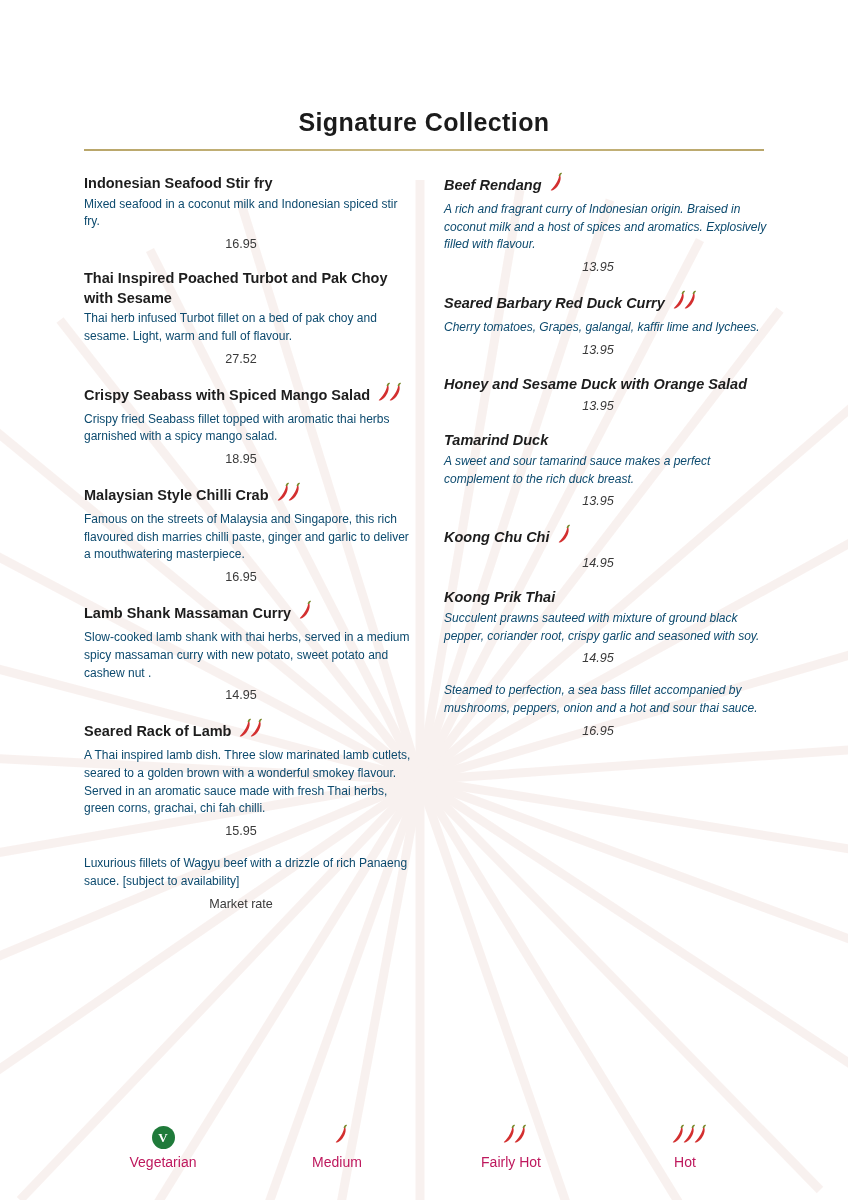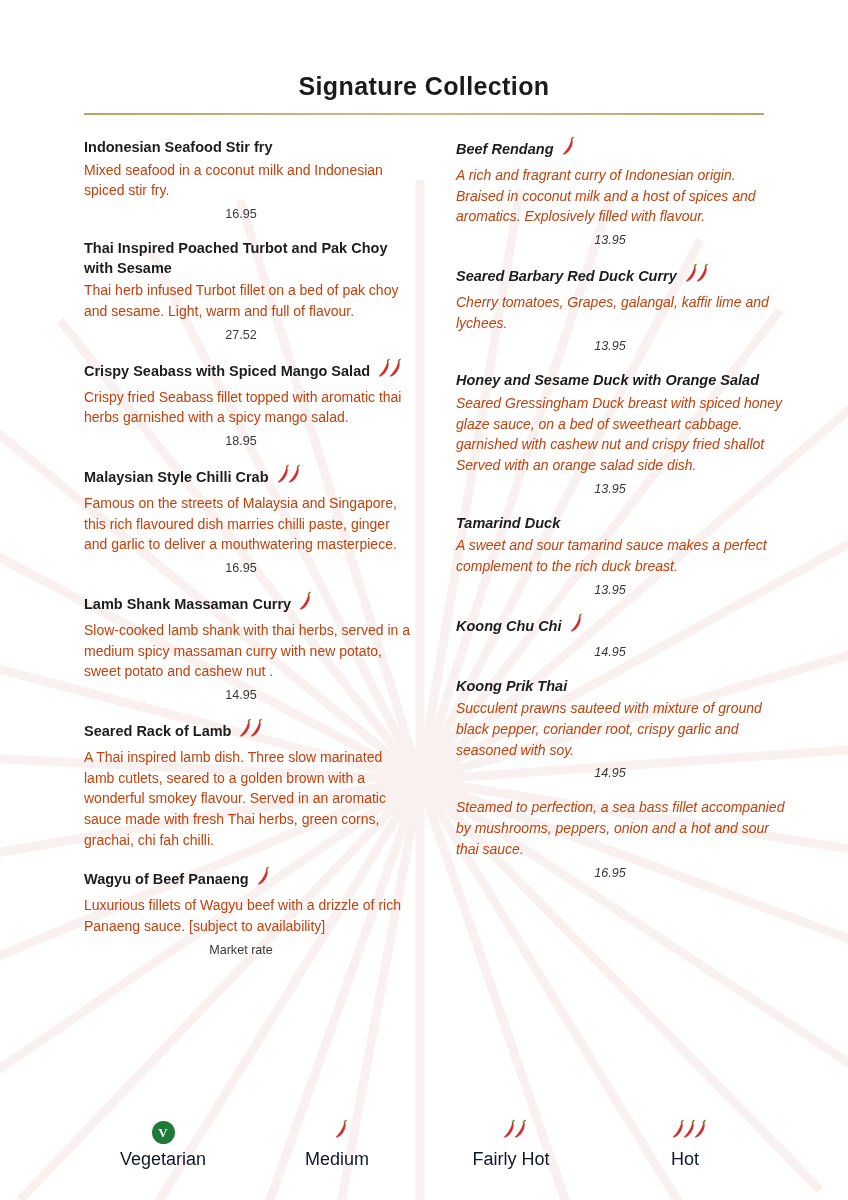--- a/index.html
+++ b/index.html
@@ -26,39 +26,40 @@
     opacity: 0.5;
     z-index: 0;
   }
   .page {
     position: relative;
     z-index: 1;
     width: 848px;
     height: 843px;
     box-sizing: border-box;
     padding: 0 84px;
+    margin-top: 36px;
   }
   .page-title {
     text-align: center;
     font-size: 25px;
     font-weight: bold;
     letter-spacing: 0.4px;
     color: #1b1b1b;
     padding-top: 72px;
     margin: 0;
   }
   .title-rule {
     margin: 12px 0 0 0;
     height: 2px;
     background: linear-gradient(to right, #b9a66a 0%, #cbbb84 50%, #b9a66a 100%);
     width: 100%;
   }
   .columns {
     display: flex;
-    gap: 42px;
+    gap: 30px;
     margin-top: 22px;
   }
   .col {
     width: 330px;
     flex: 0 0 330px;
   }
   .col-right {
     padding-top: 0;
     font-style: italic;
   }
@@ -69,23 +70,23 @@
     font-size: 14.5px;
     font-weight: bold;
     color: #1d1d1d;
     line-height: 1.3;
     display: block;
   }
   .item-name .nm {
     vertical-align: middle;
   }
   .item-desc {
-    font-size: 14px;
+    font-size: 12px;
     line-height: 1.48;
-    color: #c2410c;
+    color: #0c4a6e;
     margin-top: 3px;
   }
   .item-price {
     font-size: 12.6px;
     color: #3a3a3a;
     text-align: center;
     margin-top: 6px;
     padding-right: 16px;
   }
   .col-right .item-price {
@@ -115,22 +116,22 @@
     width: 112px;
     text-align: center;
   }
   .legend-icon {
     height: 30px;
     display: flex;
     align-items: flex-end;
     justify-content: center;
   }
   .legend-label {
-    font-size: 18px;
-    color: #0f172a;
+    font-size: 14px;
+    color: #be185d;
     margin-top: 5px;
   }
   .veg-badge {
     width: 23px;
     height: 23px;
     border-radius: 50%;
     background: #1f7a3a;
     color: #ffffff;
     font-size: 13px;
     font-weight: bold;
@@ -251,30 +252,23 @@
                   </svg>
                 </span>
                 <span style="margin-left: -3px;">
                   <svg width="14" height="20" viewBox="0 0 14 20">
                     <path d="M11.2 3.6 C12.4 6.4 11.2 10.8 8.6 14.2 C6.6 16.8 4.2 18.4 2.6 18.6 C1.9 18.7 1.6 18.2 2.1 17.7 C4.2 15.7 6.6 12.8 8.2 9.6 C9.4 7.2 10 5.2 10.0 3.8 Z" fill="#d32f2f"></path>
                     <path d="M9.6 3.9 C9.9 2.2 10.8 1.1 12.2 0.8 C12.9 0.65 13.2 1.25 12.7 1.7 C11.9 2.4 11.5 3.1 11.4 4.0 Z" fill="#7b8a2e"></path>
                   </svg>
                 </span>
               </span></span></div>
           <div class="item-desc">A Thai inspired lamb dish. Three slow marinated lamb cutlets, seared to a golden brown with a wonderful smokey flavour. Served in an aromatic sauce made with fresh Thai herbs, green corns, grachai, chi fah chilli.</div>
-        </div>
-        <div class="item">
-          <div class="item-name"><span class="nm">Wagyu of Beef Panaeng</span><span class="chilli"><span style="display: inline-flex;">
-                <span style="margin-left: 0px;">
-                  <svg width="14" height="20" viewBox="0 0 14 20">
-                    <path d="M11.2 3.6 C12.4 6.4 11.2 10.8 8.6 14.2 C6.6 16.8 4.2 18.4 2.6 18.6 C1.9 18.7 1.6 18.2 2.1 17.7 C4.2 15.7 6.6 12.8 8.2 9.6 C9.4 7.2 10 5.2 10.0 3.8 Z" fill="#d32f2f"></path>
-                    <path d="M9.6 3.9 C9.9 2.2 10.8 1.1 12.2 0.8 C12.9 0.65 13.2 1.25 12.7 1.7 C11.9 2.4 11.5 3.1 11.4 4.0 Z" fill="#7b8a2e"></path>
-                  </svg>
-                </span>
-              </span></span></div>
+          <div class="item-price">15.95</div>
+        </div>
+        <div class="item">
           <div class="item-desc">Luxurious fillets of Wagyu beef with a drizzle of rich Panaeng sauce. [subject to availability]</div>
           <div class="item-price">Market rate</div>
         </div>
       </div>
     <div class="col col-right" id="col-right">
         <div class="item">
           <div class="item-name"><span class="nm">Beef Rendang</span><span class="chilli"><span style="display: inline-flex;">
                 <span style="margin-left: 0px;">
                   <svg width="14" height="20" viewBox="0 0 14 20">
                     <path d="M11.2 3.6 C12.4 6.4 11.2 10.8 8.6 14.2 C6.6 16.8 4.2 18.4 2.6 18.6 C1.9 18.7 1.6 18.2 2.1 17.7 C4.2 15.7 6.6 12.8 8.2 9.6 C9.4 7.2 10 5.2 10.0 3.8 Z" fill="#d32f2f"></path>
@@ -298,21 +292,20 @@
                     <path d="M11.2 3.6 C12.4 6.4 11.2 10.8 8.6 14.2 C6.6 16.8 4.2 18.4 2.6 18.6 C1.9 18.7 1.6 18.2 2.1 17.7 C4.2 15.7 6.6 12.8 8.2 9.6 C9.4 7.2 10 5.2 10.0 3.8 Z" fill="#d32f2f"></path>
                     <path d="M9.6 3.9 C9.9 2.2 10.8 1.1 12.2 0.8 C12.9 0.65 13.2 1.25 12.7 1.7 C11.9 2.4 11.5 3.1 11.4 4.0 Z" fill="#7b8a2e"></path>
                   </svg>
                 </span>
               </span></span></div>
           <div class="item-desc">Cherry tomatoes, Grapes, galangal, kaffir lime and lychees.</div>
           <div class="item-price">13.95</div>
         </div>
         <div class="item">
           <div class="item-name"><span class="nm">Honey and Sesame Duck with Orange Salad</span></div>
-          <div class="item-desc">Seared Gressingham Duck breast with spiced honey glaze sauce, on a bed of sweetheart cabbage. garnished with cashew nut and crispy fried shallot Served with an orange salad side dish.</div>
           <div class="item-price">13.95</div>
         </div>
         <div class="item">
           <div class="item-name"><span class="nm">Tamarind Duck</span></div>
           <div class="item-desc">A sweet and sour tamarind sauce makes a perfect complement to the rich duck breast.</div>
           <div class="item-price">13.95</div>
         </div>
         <div class="item">
           <div class="item-name"><span class="nm">Koong Chu Chi</span><span class="chilli"><span style="display: inline-flex;">
                 <span style="margin-left: 0px;">

